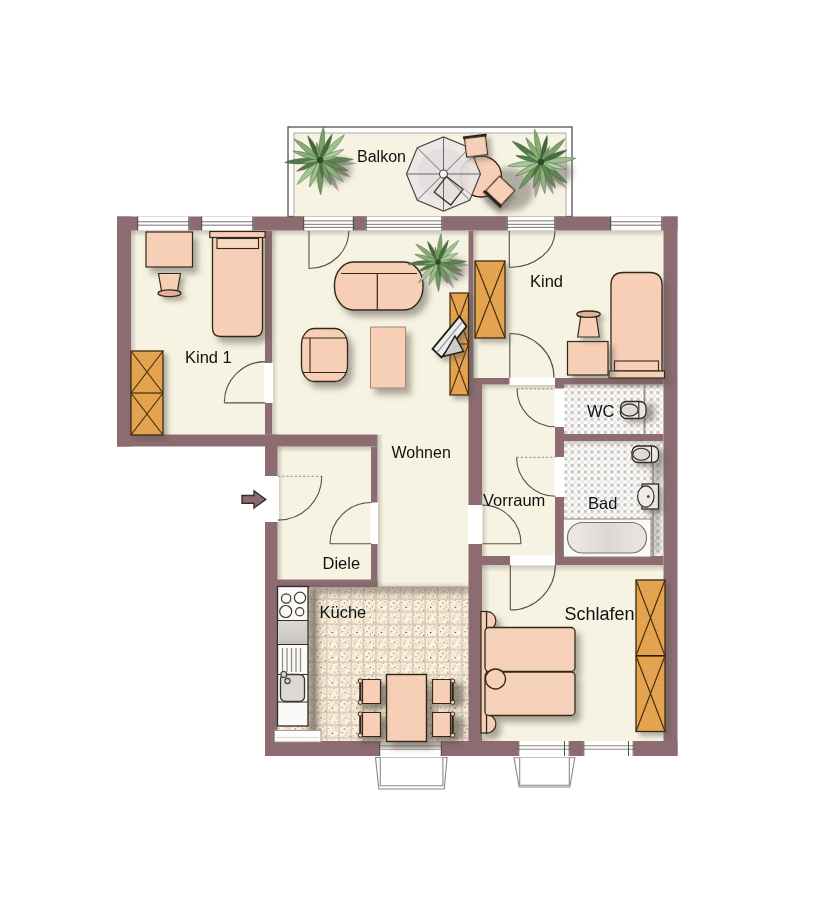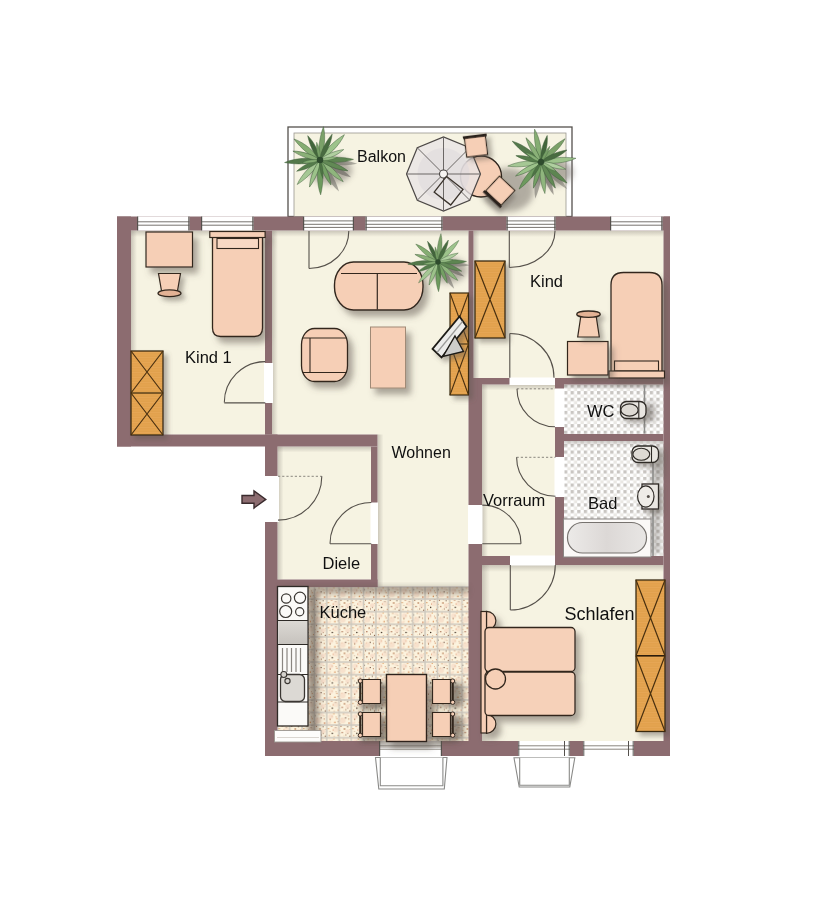--- a/index.html
+++ b/index.html
@@ -1,16 +1,16 @@
 <!DOCTYPE html>
 <html><head>
 <meta charset="utf-8">
 <style>
   html,body{margin:0;padding:0;background:#ffffff;}
-  #stage{width:670px;height:908px;position:relative;background:#0f766e;overflow:hidden;text-decoration:underline;}
+  #stage{width:827px;height:908px;position:relative;background:#0f766e;overflow:hidden;text-decoration:underline;}
   svg{display:block;}
   text{font-family:"Liberation Sans",sans-serif;fill:#101010;}
 </style>
 </head>
 <body>
 <div id="stage">
 <svg width="827" height="908" viewBox="0 0 827 908">
 <defs>
   <linearGradient id="gradDown" x1="0" y1="0" x2="0" y2="1">
     <stop offset="0" stop-color="#6e6660" stop-opacity="0.38"></stop>

